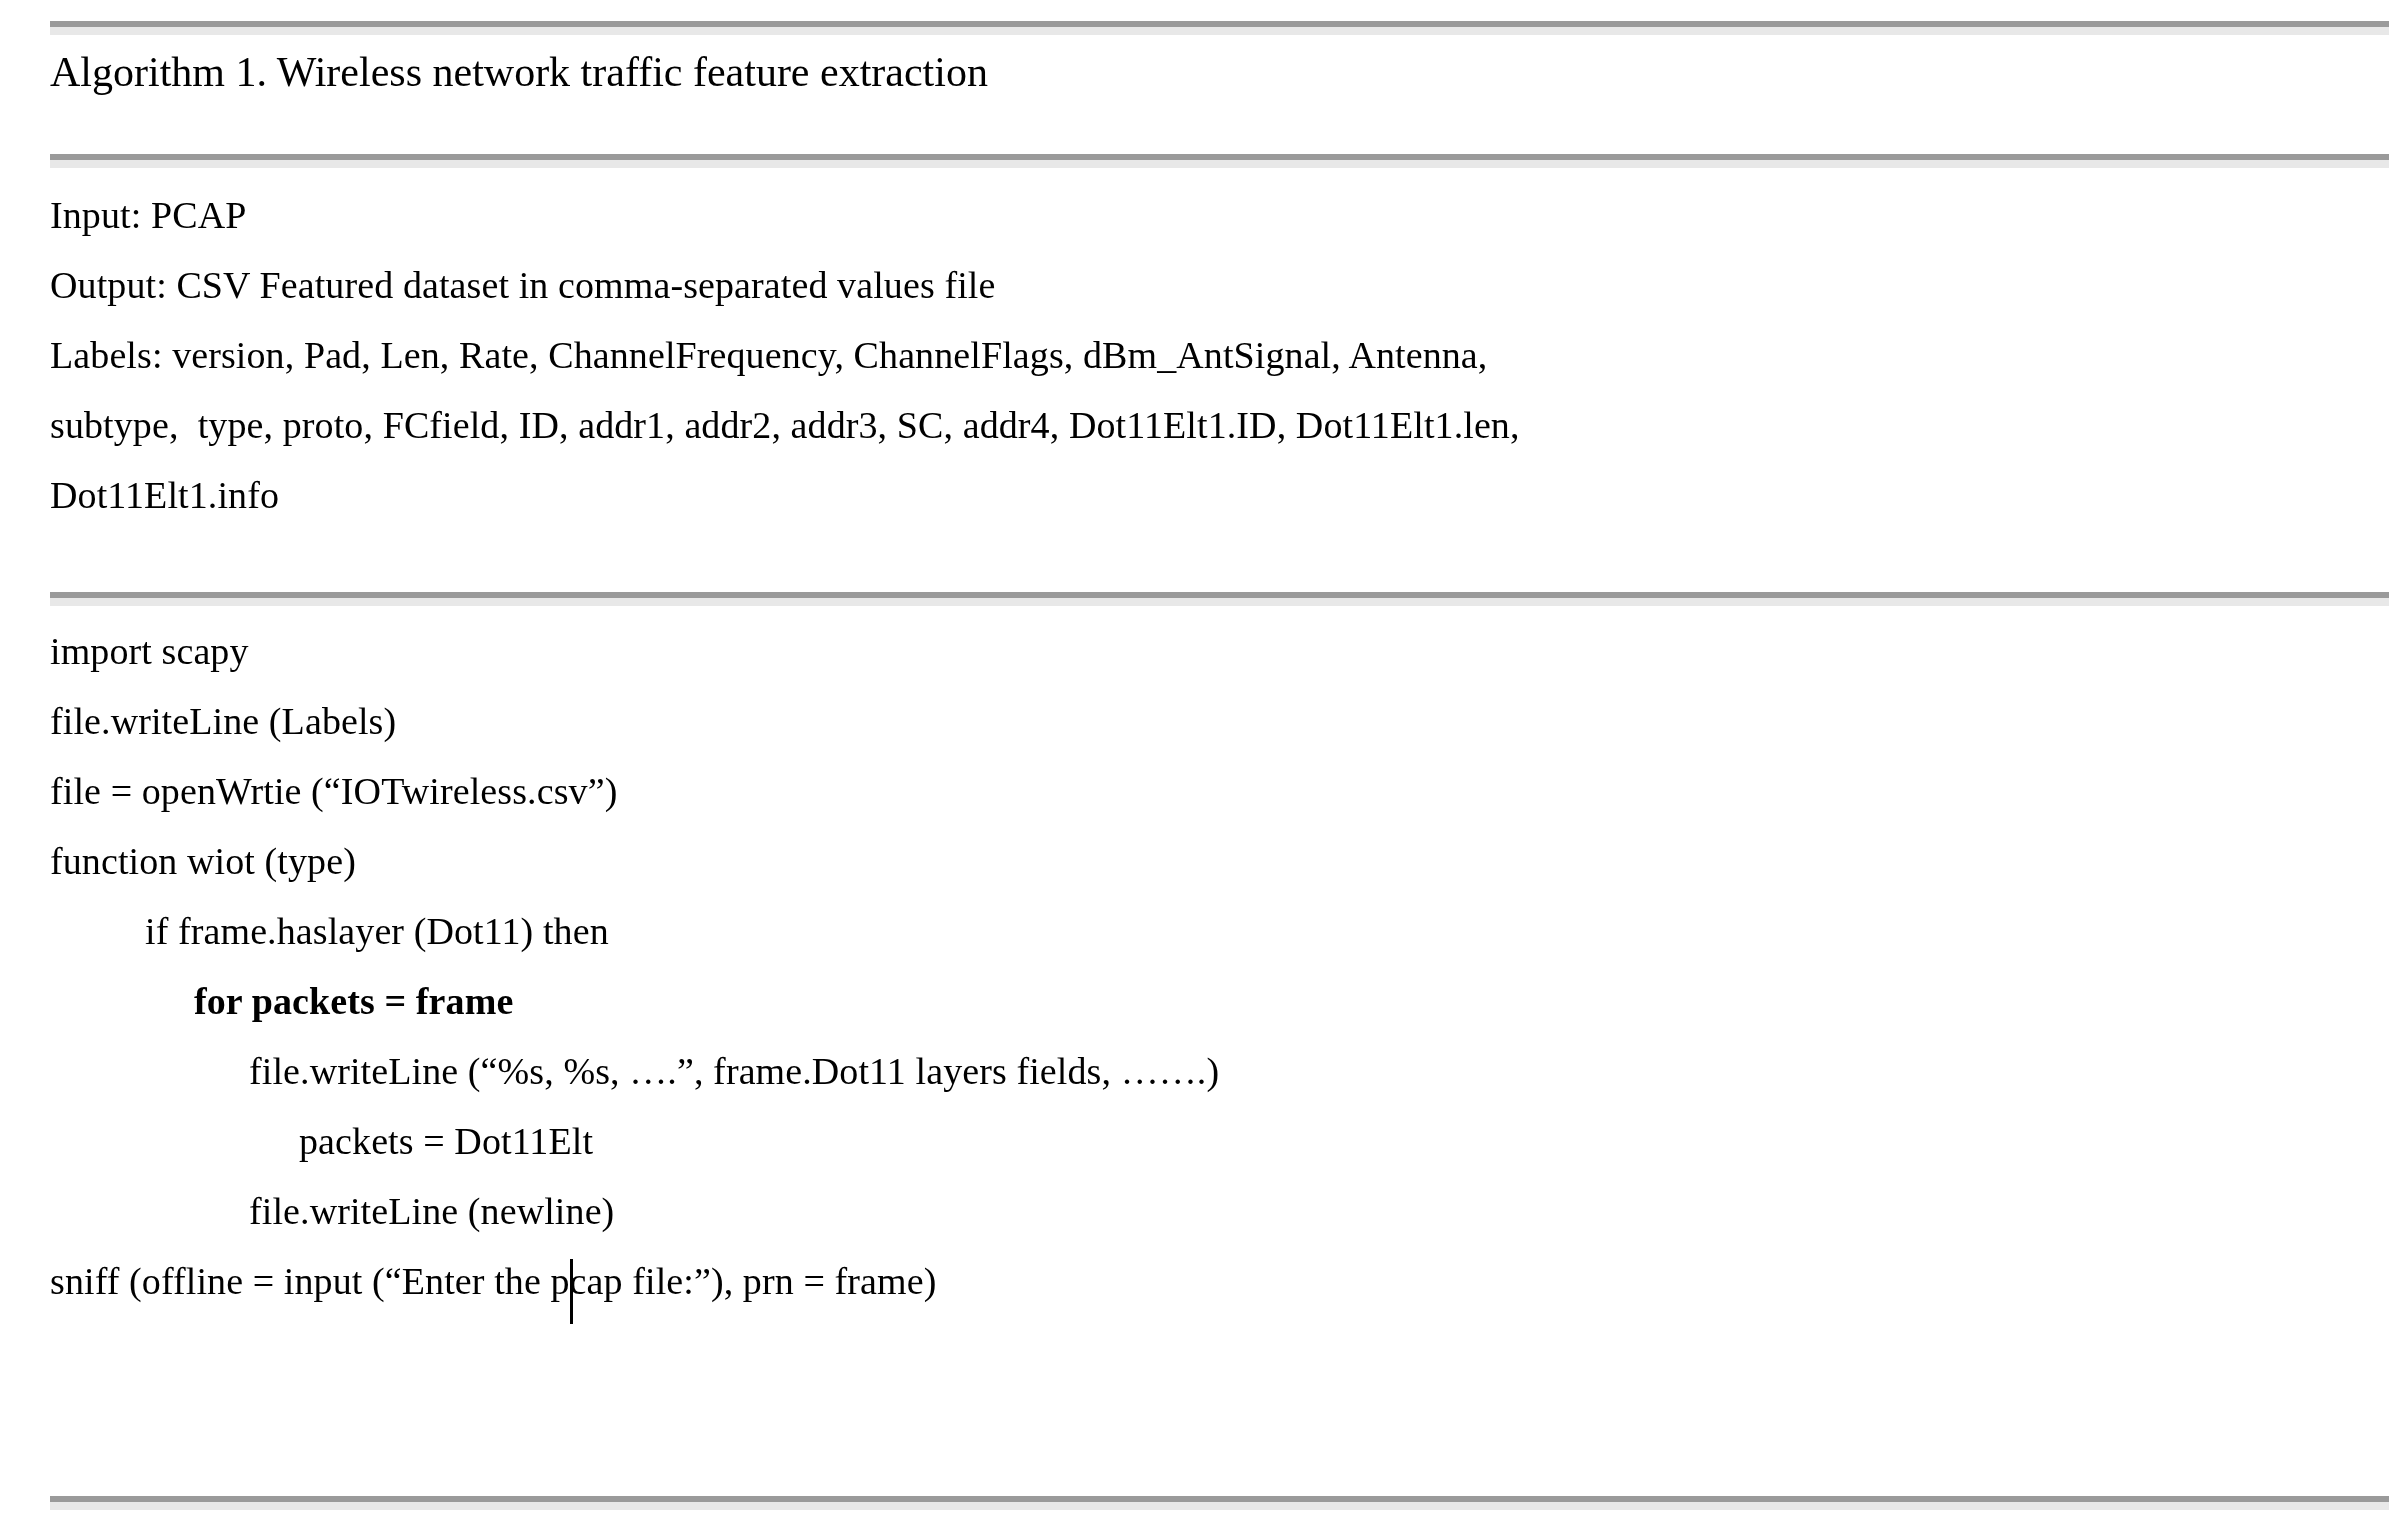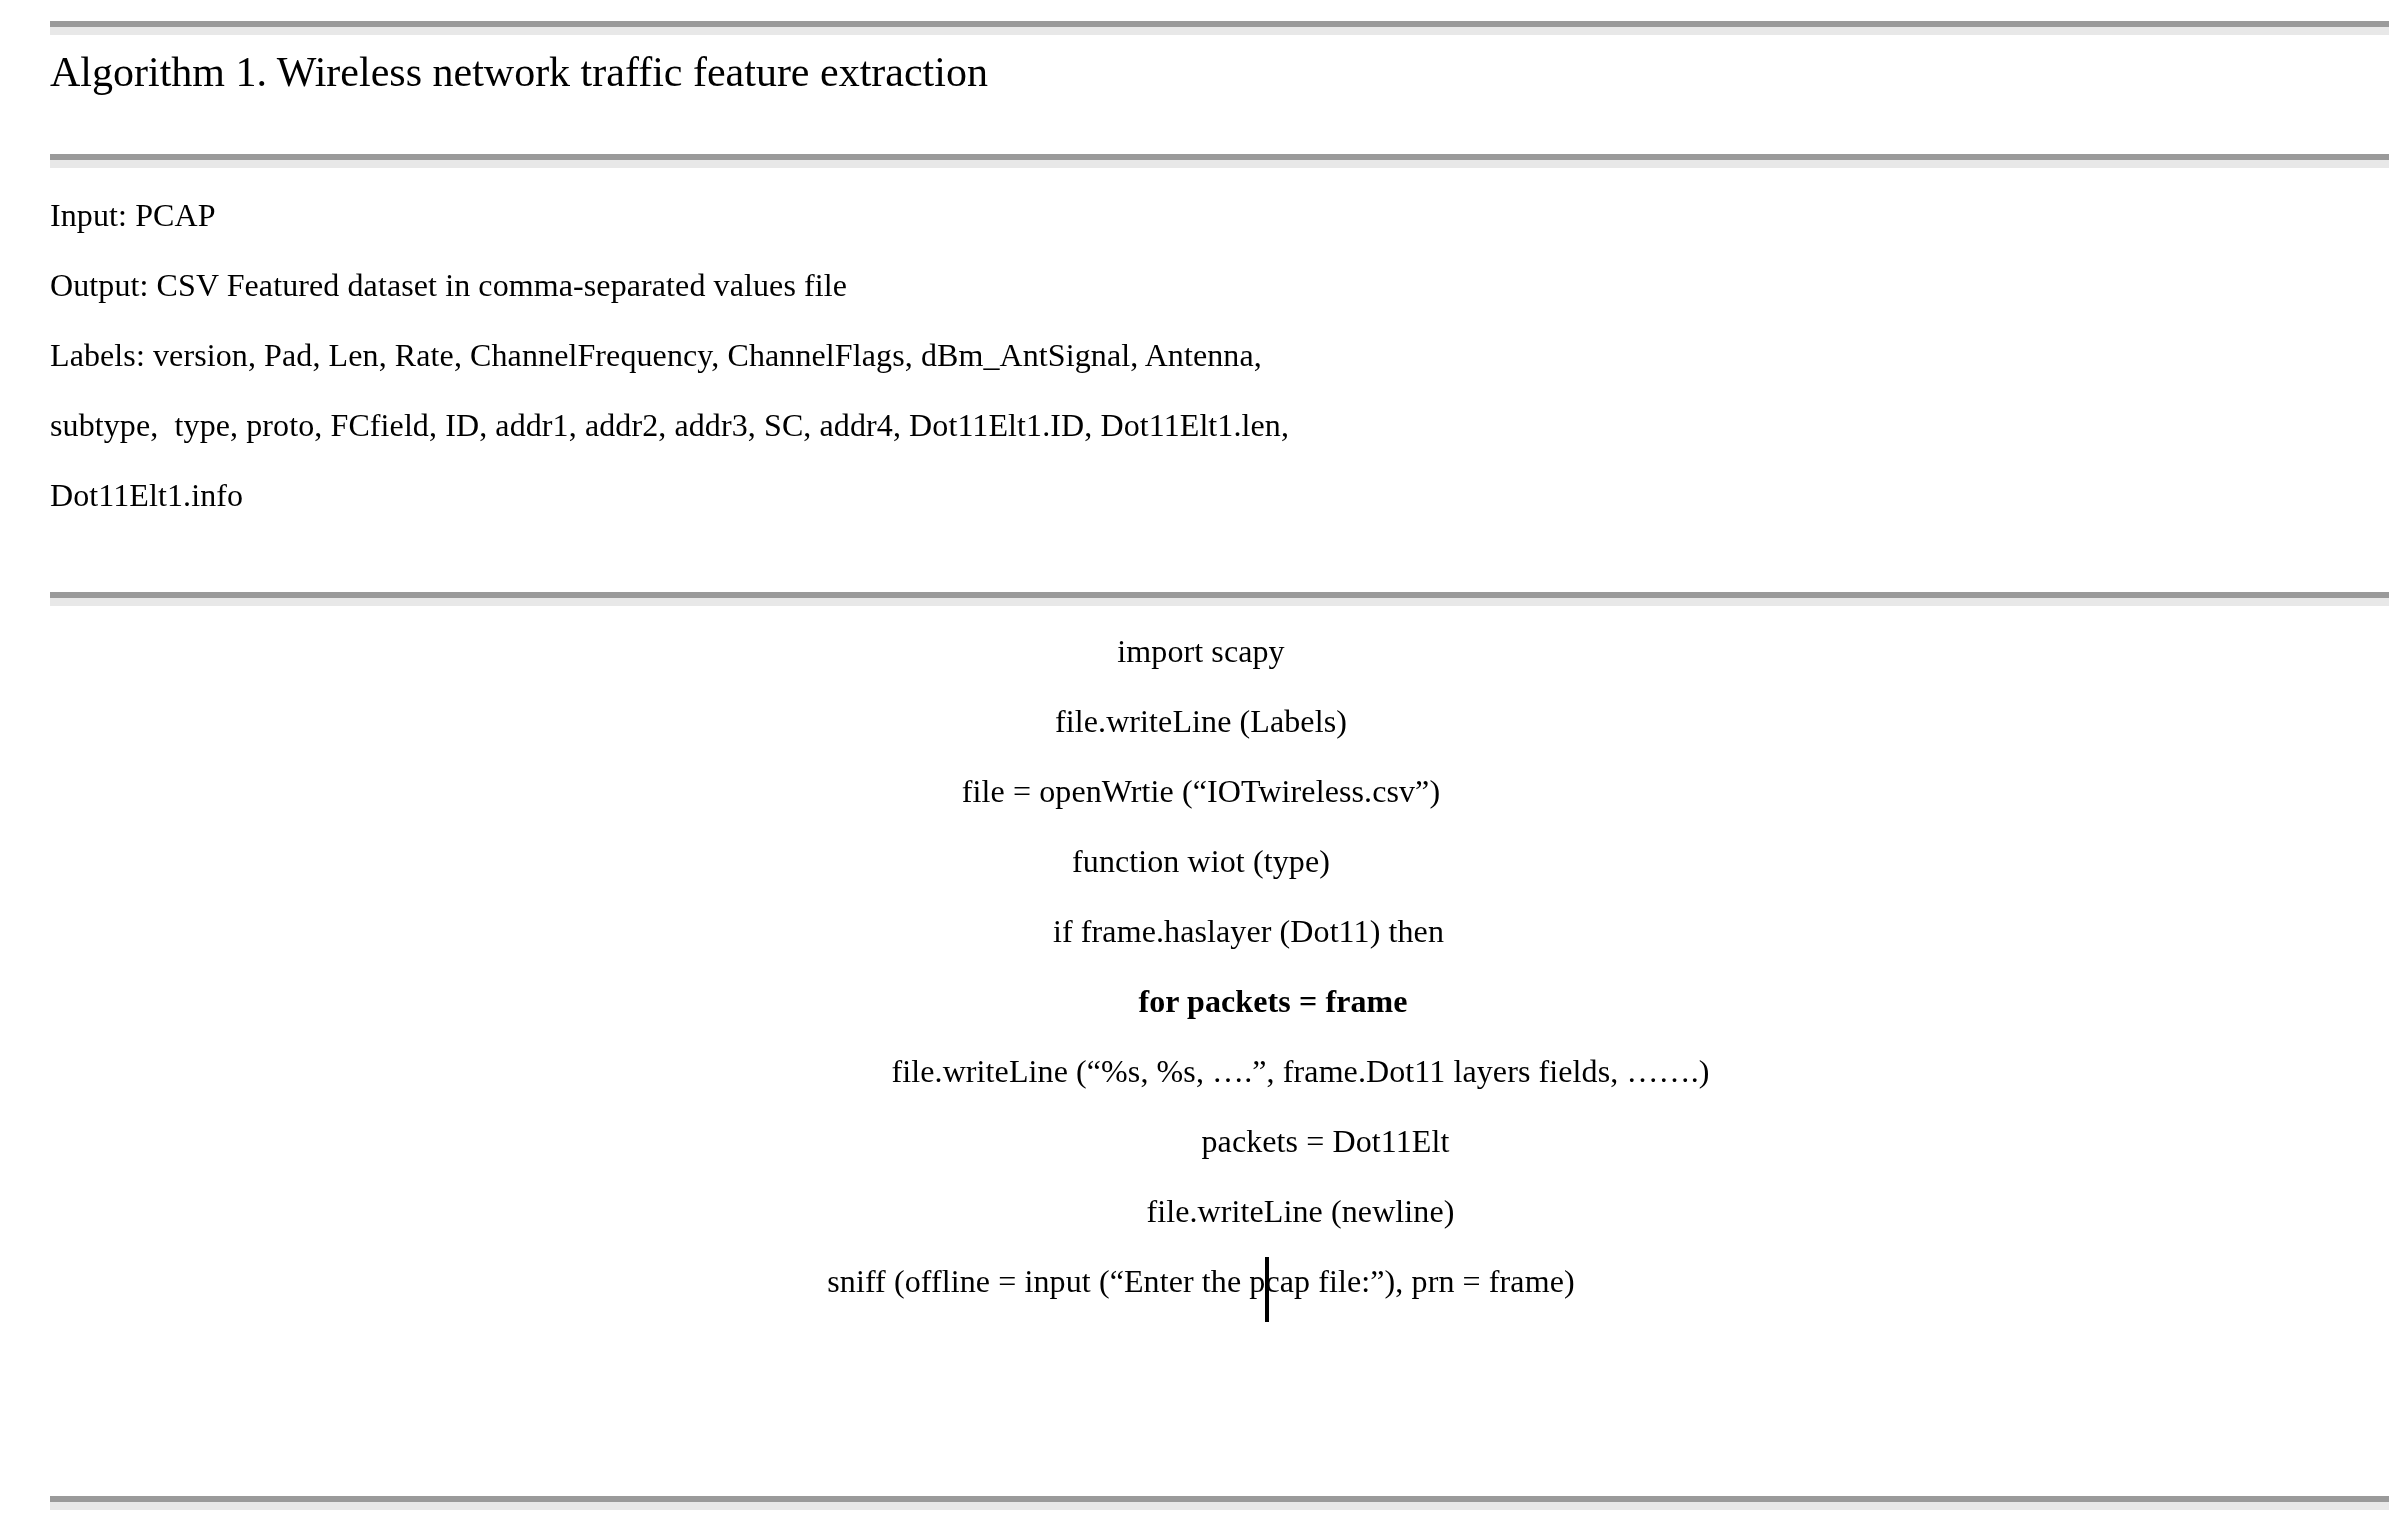--- a/index.html
+++ b/index.html
@@ -47,24 +47,24 @@
   .rule.rule-bottom { top: 1496px; }
 
   .section {
     position: absolute;
     left: 50px;
     right: 37px;
   }
 
   .title-section { top: 41px; }
   .io-section    { top: 180px; }
-  .code-section  { top: 616px; text-align: center; }
+  .code-section  { top: 616px; }
 
   .line {
-    font-size: 32px;
+    font-size: 38px;
     line-height: 70px;
     white-space: pre;
     letter-spacing: 0.1px;
   }
 
   .title-line {
     font-size: 42px;
     line-height: 62px;
     white-space: pre;
   }

